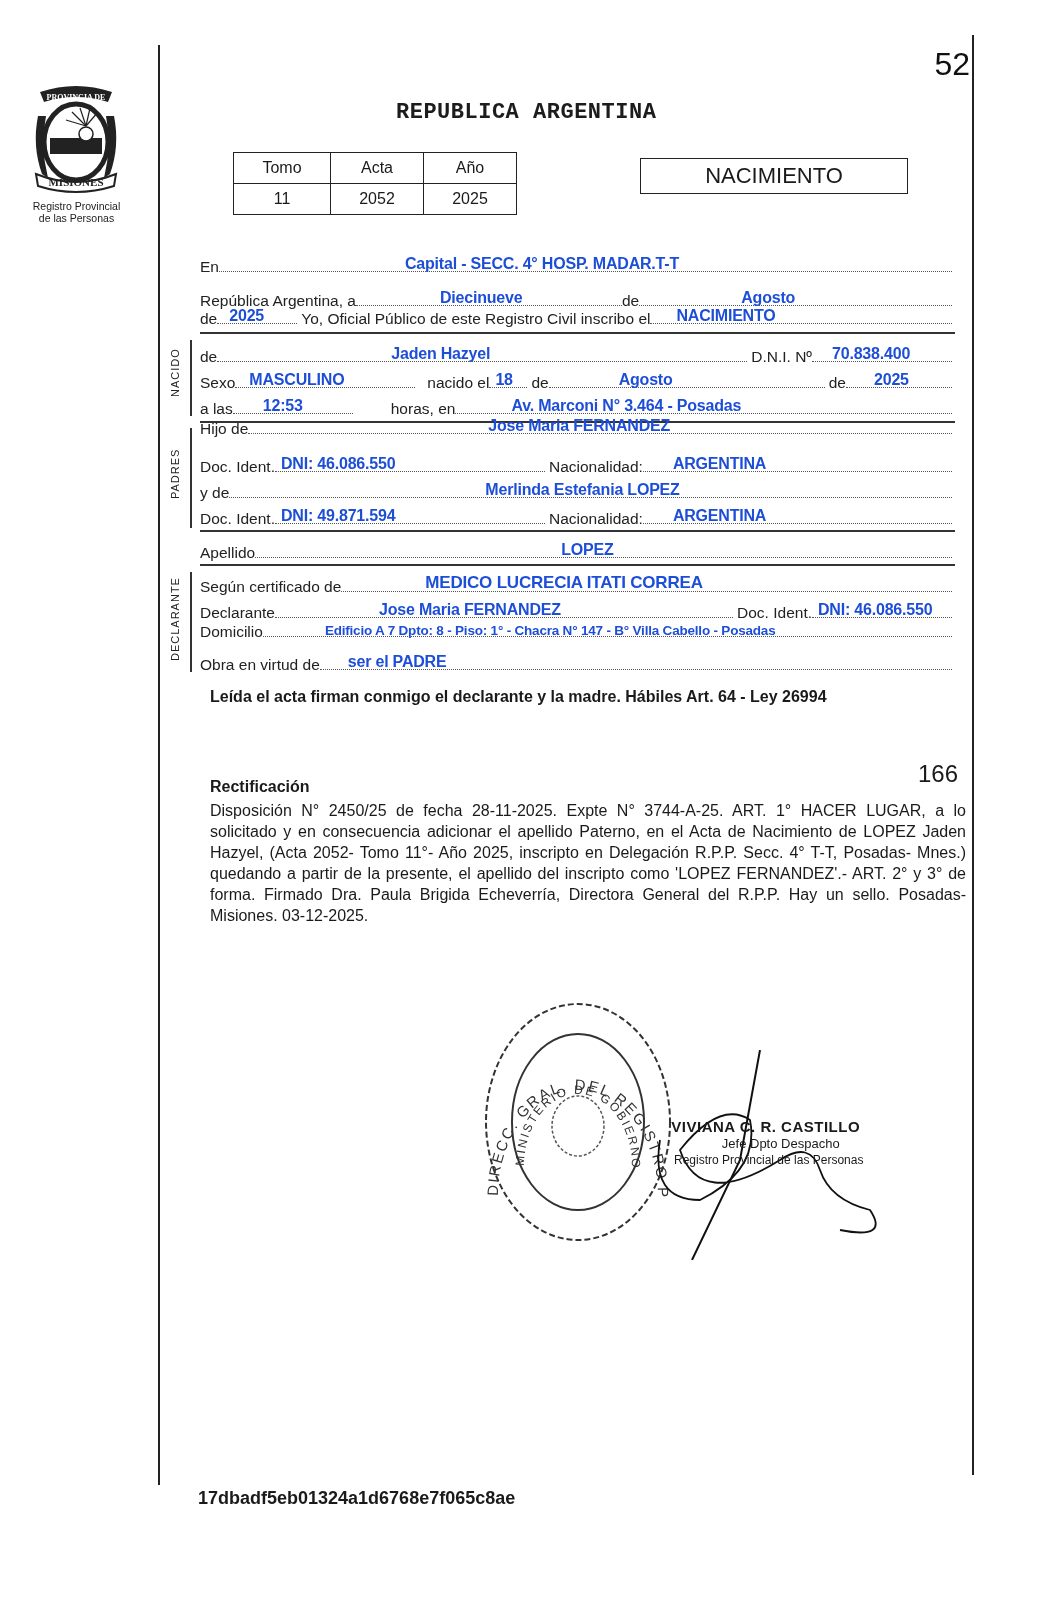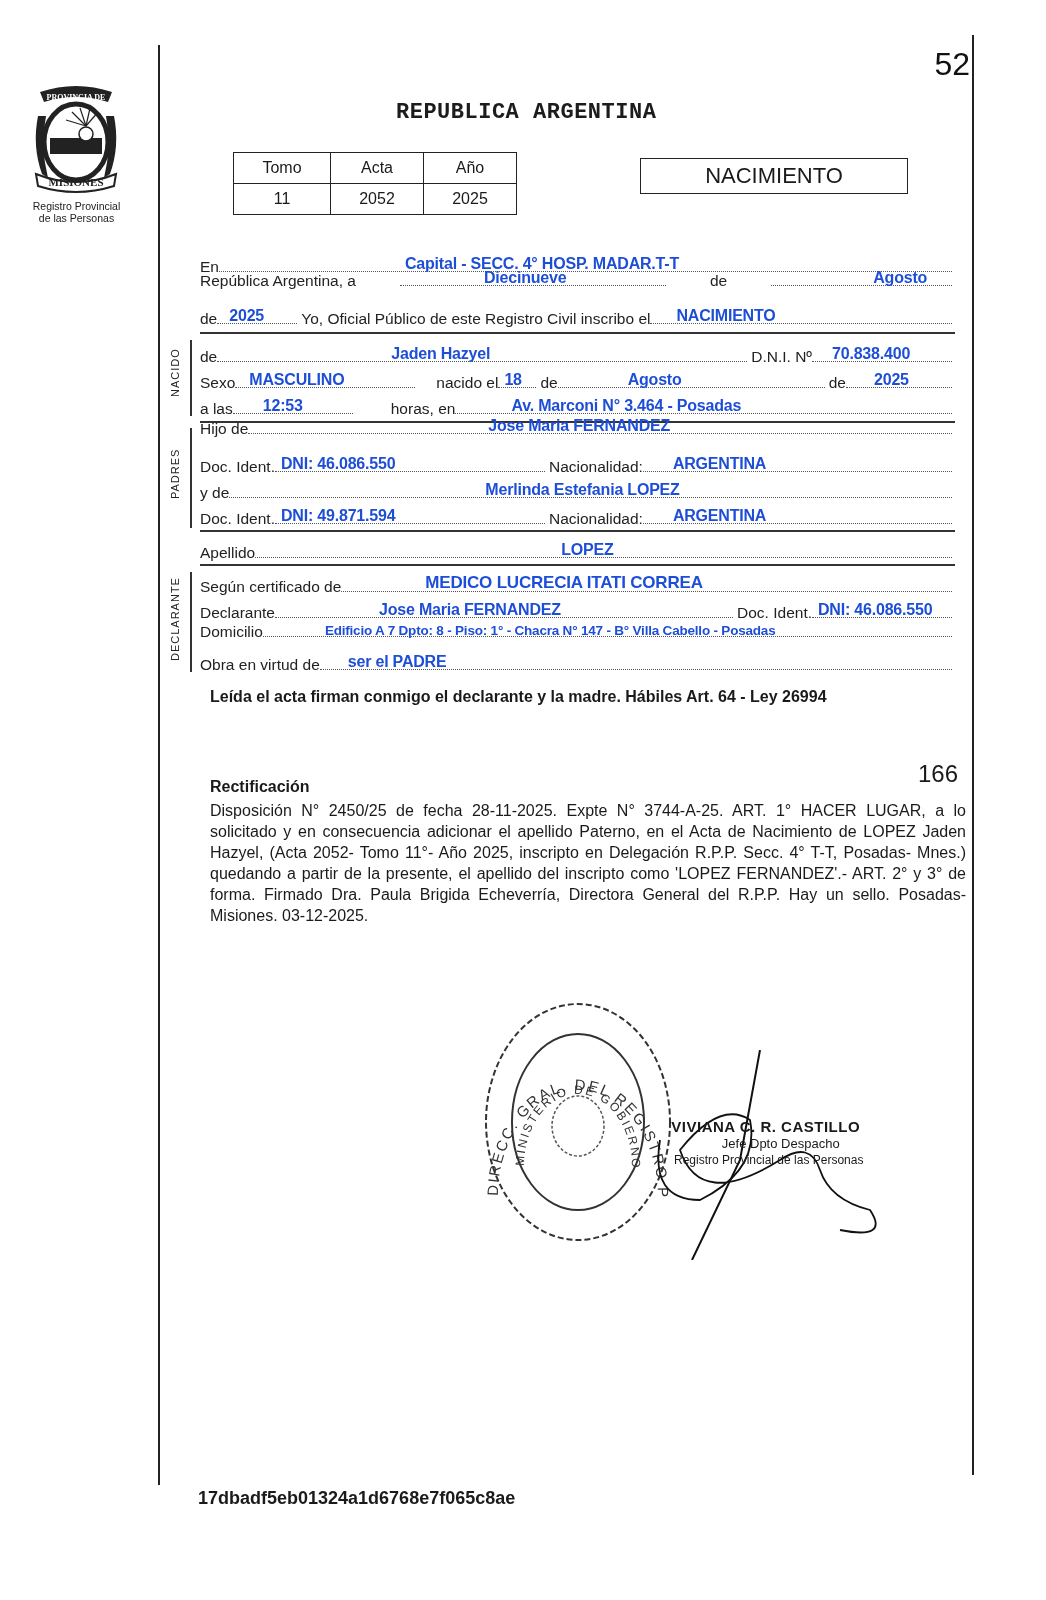--- a/index.html
+++ b/index.html
@@ -83,21 +83,21 @@
 
 <div class="type-box">NACIMIENTO</div>
 
 <div class="row" style="top:254px;">
   <span class="lbl">En</span>
   <span class="dots">
       <span class="val" style="left:186px;">Capital - SECC. 4° HOSP. MADAR.T-T</span>
     </span>
 </div>
 
-<div class="row" style="top:268px;gap:44px;">
+<div class="row" style="top:288px;">
   <span class="lbl">República Argentina, a</span>
   <span class="dots fixed" style="width:266px;">
       <span class="val" style="left:84px;">Diecinueve</span>
     </span>
   <span class="lbl">de</span>
   <span class="dots">
       <span class="val" style="left:102px;">Agosto</span>
     </span>
 </div>
 
@@ -125,21 +125,21 @@
   <span class="dots fixed" style="width:140px;">
       <span class="val" style="left:20px;">70.838.400</span>
     </span>
 </div>
 
 <div class="row" style="top:370px;">
   <span class="lbl">Sexo</span>
   <span class="dots fixed" style="width:180px;">
       <span class="val" style="left:14px;">MASCULINO</span>
     </span>
-  <span class="lbl" style="margin-left:21px;">nacido el</span>
+  <span class="lbl" style="margin-left:12px;">nacido el</span>
   <span class="dots fixed" style="width:38px;">
       <span class="val" style="left:6px;">18</span>
     </span>
   <span class="lbl" style="margin-left:4px;">de</span>
   <span class="dots">
       <span class="val" style="left:70px;">Agosto</span>
     </span>
   <span class="lbl" style="margin-left:4px;">de</span>
   <span class="dots fixed" style="width:106px;">
       <span class="val" style="left:28px;">2025</span>

